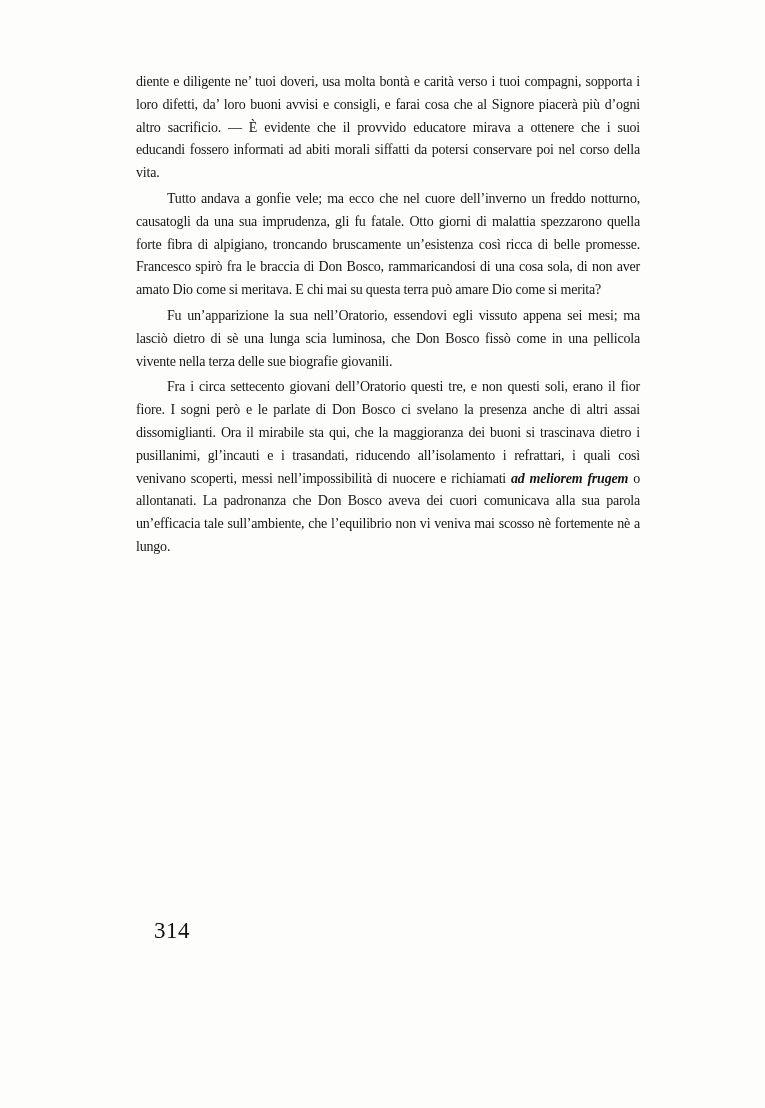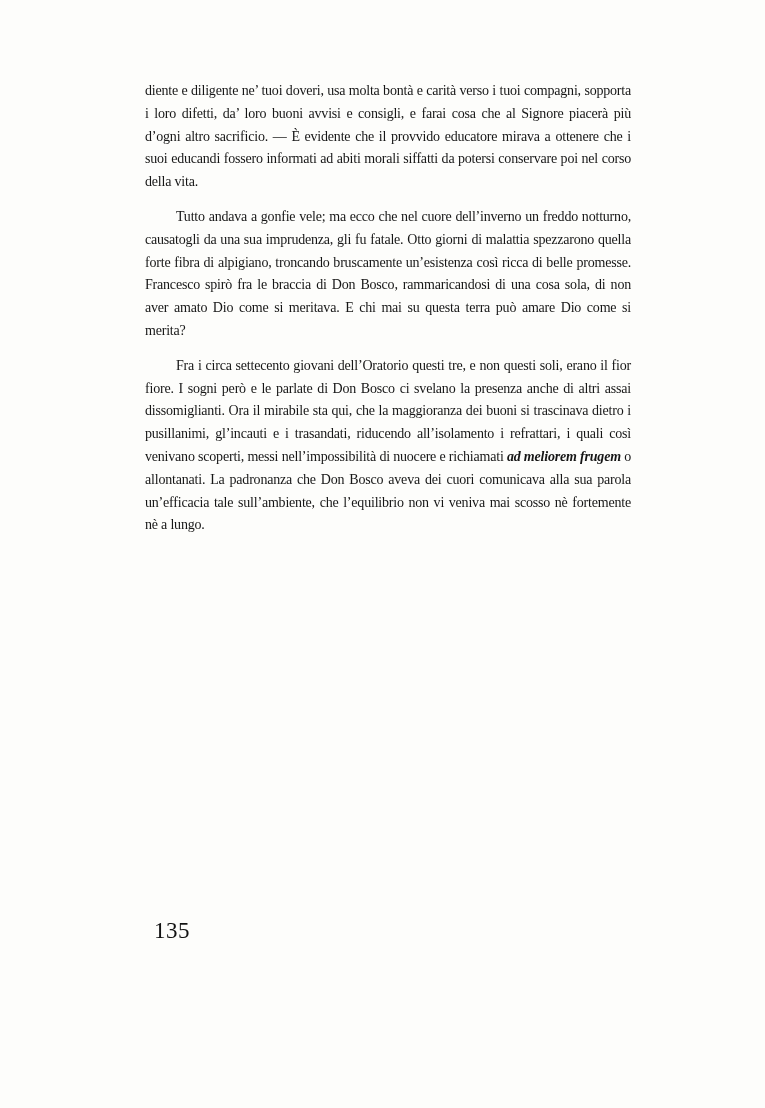--- a/index.html
+++ b/index.html
@@ -21,21 +21,21 @@
     left: 133px;
     top: 68px;
     width: 510px;
     font-size: 14px;
     letter-spacing: -0.2px;
     line-height: 22.8px;
     text-align: justify;
     text-rendering: optimizeLegibility;
   }
   p.para {
-    margin: 12px;
+    margin: 3px;
     padding: 0;
   }
   p.para.indent {
     text-indent: 31px;
   }
   em {
     font-style: italic;
     font-weight: bold;
   }
   .page-number {
@@ -47,16 +47,17 @@
     color: #121212;
   }
 </style>
 </head>
 <body>
 
 <div class="scan-page">
   <div class="text-block" id="paragraphs">
       <p class="para"><span>diente e diligente ne’ tuoi doveri, usa molta bontà e carità verso i tuoi compagni, sopporta i loro difetti, da’ loro buoni avvisi e consigli, e farai cosa che al Signore piacerà più d’ogni altro sacrificio. — È evidente che il provvido educatore mirava a ottenere che i suoi educandi fossero informati ad abiti morali siffatti da potersi conservare poi nel corso della vita.</span></p>
       <p class="para indent"><span>Tutto andava a gonfie vele; ma ecco che nel cuore dell’inverno un freddo notturno, causatogli da una sua imprudenza, gli fu fatale. Otto giorni di malattia spezzarono quella forte fibra di alpigiano, troncando bruscamente un’esistenza così ricca di belle promesse. Francesco spirò fra le braccia di Don Bosco, rammaricandosi di una cosa sola, di non aver amato Dio come si meritava. E chi mai su questa terra può amare Dio come si merita?</span></p>
+      <p class="para indent"><span>Fu un’apparizione la sua nell’Oratorio, essendovi egli vissuto appena sei mesi; ma lasciò dietro di sè una lunga scia luminosa, che Don Bosco fissò come in una pellicola vivente nella terza delle sue biografie giovanili.</span></p>
       <p class="para indent"><span>Fra i circa settecento giovani dell’Oratorio questi tre, e non questi soli, erano il fior fiore. I sogni però e le parlate di Don Bosco ci svelano la presenza anche di altri assai dissomiglianti. Ora il mirabile sta qui, che la maggioranza dei buoni si trascinava dietro i pusillanimi, gl’incauti e i trasandati, riducendo all’isolamento i refrattari, i quali così venivano scoperti, messi nell’impossibilità di nuocere e richiamati </span><em>ad meliorem frugem</em><span> o allontanati. La padronanza che Don Bosco aveva dei cuori comunicava alla sua parola un’efficacia tale sull’ambiente, che l’equilibrio non vi veniva mai scosso nè fortemente nè a lungo.</span></p>
     </div>
-  <div class="page-number">135</div>
+  <div class="page-number">314</div>
 </div>
 
 </body></html>

